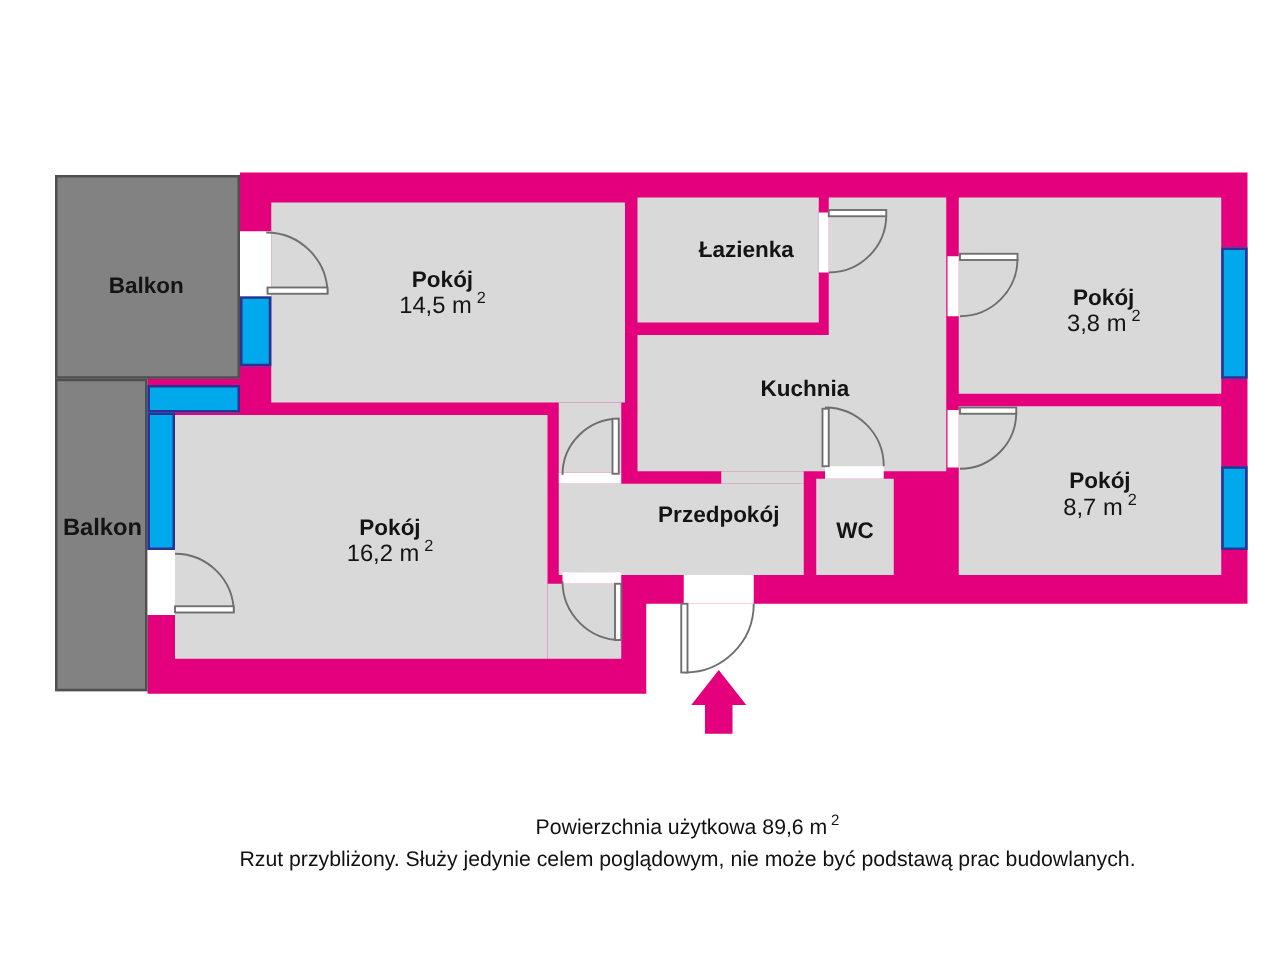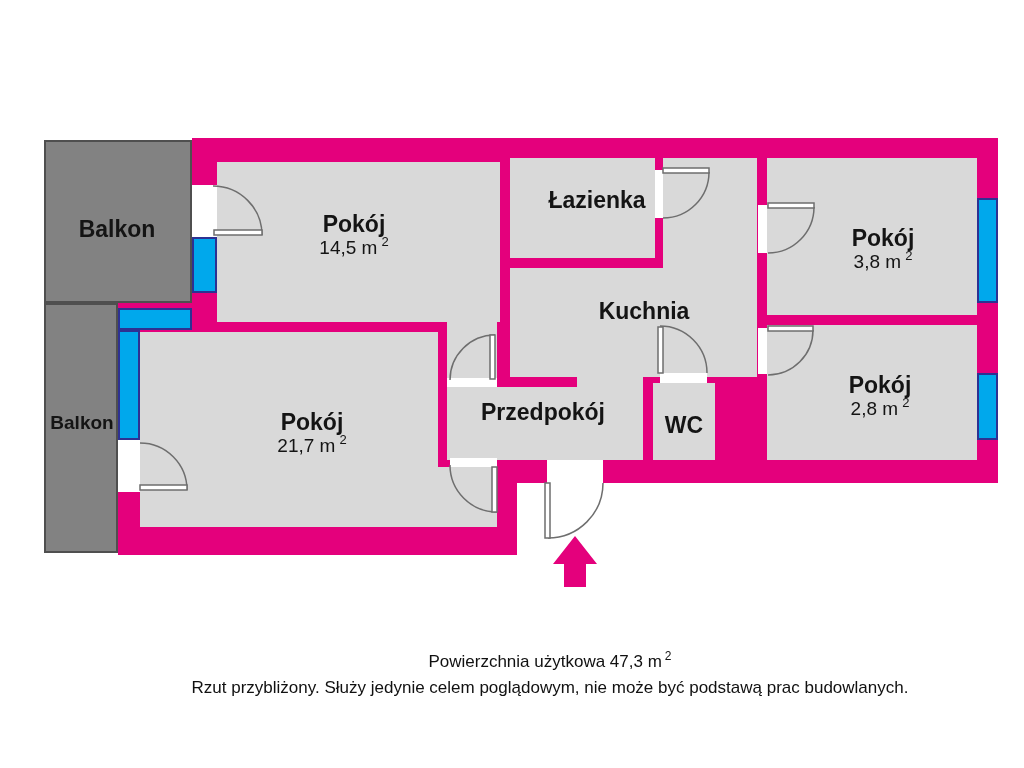--- a/index.html
+++ b/index.html
@@ -7,21 +7,21 @@
           font-family:"Liberation Sans", sans-serif;}
   .abs{position:absolute;}
   .wallbase{background:#e4007c;}
   .room{background:#d9d9d9;}
   .balcony{background:#828282;border:2px solid #4f4f4f;box-sizing:border-box;}
   .window{background:#00a8ec;border:2px solid #2e3192;box-sizing:border-box;}
   .opening{background:#ffffff;}
   .overlay{position:absolute;left:0;top:0;width:1024px;height:768px;}
   .rlabel{position:absolute;transform:translate(-50%,-50%);display:flex;flex-direction:column;
           align-items:center;color:#141414;white-space:nowrap;line-height:1.15;}
-  .rname{font-weight:bold;font-size:23px;}
+  .rname{font-weight:bold;font-size:18px;}
   .rname.small{font-size:19px;}
   .rarea{font-size:19px;font-weight:normal;}
   .rarea .sup{font-size:13px;position:relative;top:-8px;margin-left:4px;}
   .caption{position:absolute;left:38px;width:1024px;text-align:center;color:#111;}
   .caption-line1{position:absolute;top:652px;width:100%;font-size:17px;}
   .caption-line1 .sup{font-size:12px;position:relative;top:-7px;margin-left:3px;}
   .caption-line2{position:absolute;top:678px;width:100%;font-size:17px;}
 </style>
 </head>
 <body>
@@ -111,33 +111,33 @@
   </div>
   <div class="rlabel" style="left:644px;top:311px;">
     <span class="rname">Kuchnia</span>
   </div>
   <div class="rlabel" style="left:883px;top:249px;">
     <span class="rname">Pokój</span>
     <span class="rarea"><span>3,8 m</span><span class="sup">2</span></span>
   </div>
   <div class="rlabel" style="left:880px;top:396px;">
     <span class="rname">Pokój</span>
-    <span class="rarea"><span>2,8 m</span><span class="sup">2</span></span>
+    <span class="rarea"><span>8,7 m</span><span class="sup">2</span></span>
   </div>
   <div class="rlabel" style="left:312px;top:433px;">
     <span class="rname">Pokój</span>
-    <span class="rarea"><span>21,7 m</span><span class="sup">2</span></span>
+    <span class="rarea"><span>16,2 m</span><span class="sup">2</span></span>
   </div>
-  <div class="rlabel" style="left:543px;top:412px;">
+  <div class="rlabel" style="left:575px;top:412px;">
     <span class="rname">Przedpokój</span>
   </div>
   <div class="rlabel" style="left:684px;top:425px;">
     <span class="rname">WC</span>
   </div>
 
   <div class="caption">
     <div class="caption-line1">
-      <span>Powierzchnia użytkowa 47,3 m</span><span class="sup">2</span>
+      <span>Powierzchnia użytkowa 89,6 m</span><span class="sup">2</span>
     </div>
     <div class="caption-line2">Rzut przybliżony. Służy jedynie celem poglądowym, nie może być podstawą prac budowlanych.</div>
   </div>
 
 </div>
 
 </body></html>

